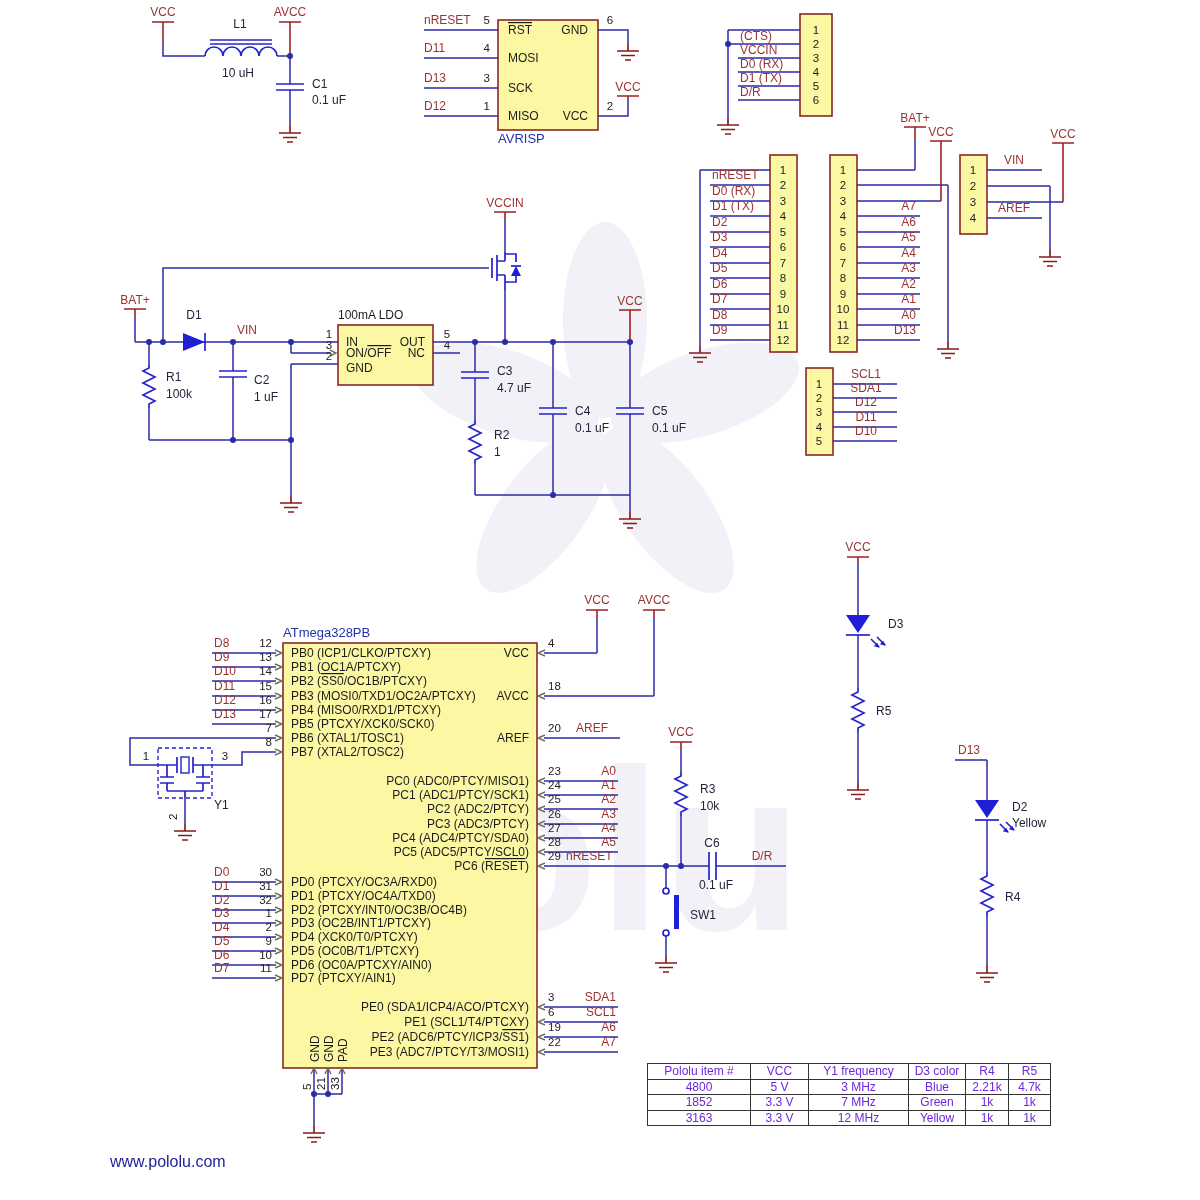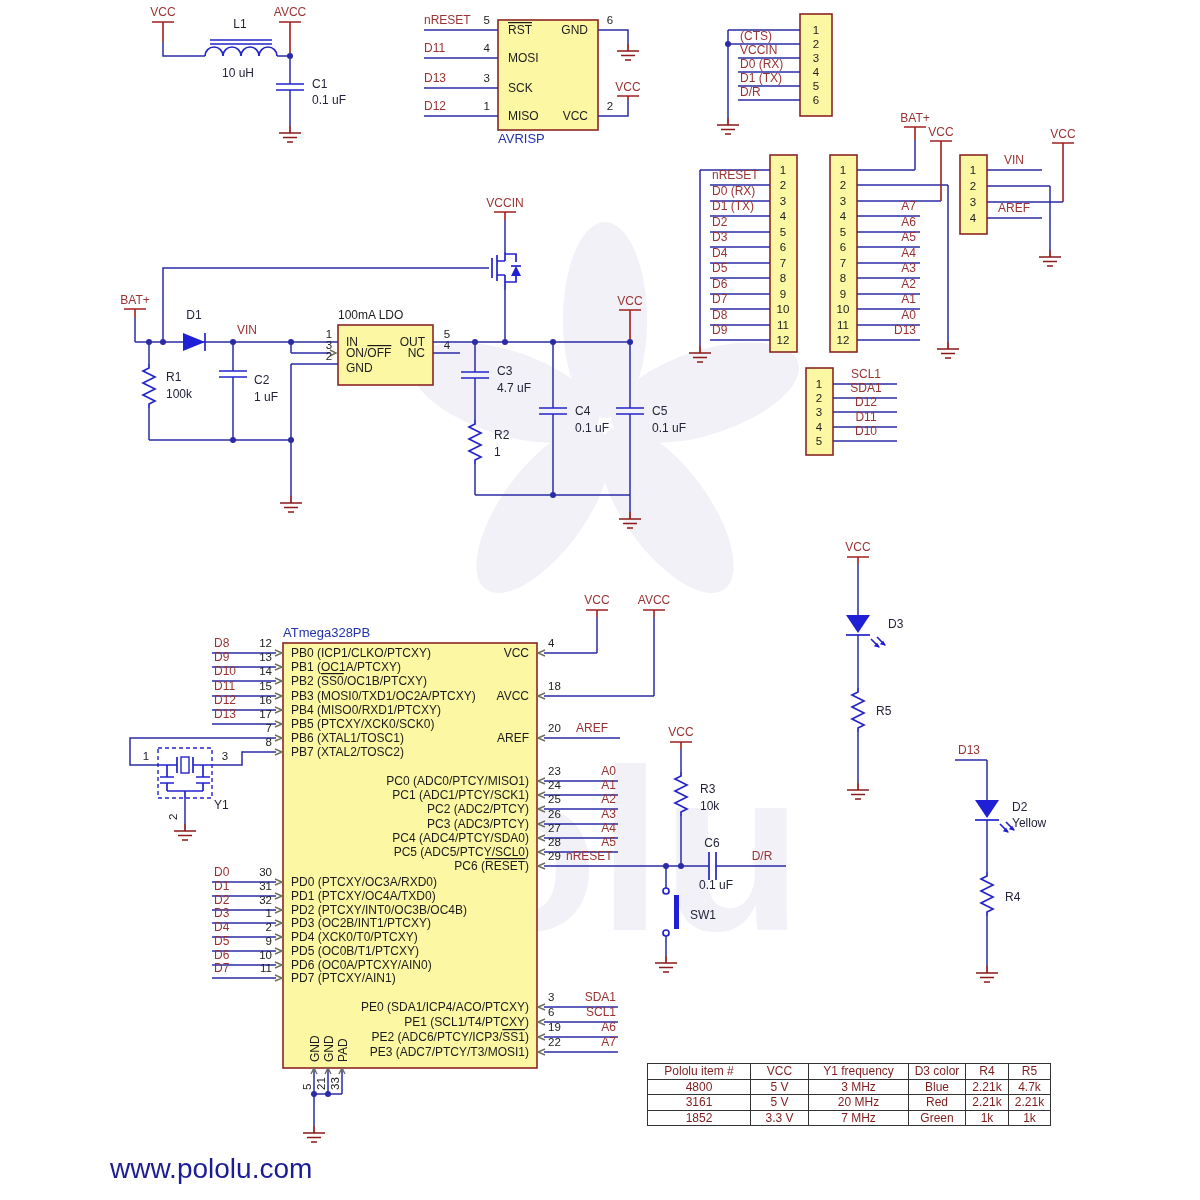--- a/index.html
+++ b/index.html
@@ -15,22 +15,22 @@
   .c{stroke:#2424cc;stroke-width:1.7;fill:none}
   .cf{fill:#1f1fd6;stroke:none}
   .r{stroke:#a02020;stroke-width:1.6;fill:none}
   .g{stroke:#8b1a1a;stroke-width:1.7;fill:none}
   .box{fill:#fbf7a3;stroke:#8b2525;stroke-width:1.6}
   .dot{fill:#2b2ba6}
   .ch{stroke:#6b705c;stroke-width:1.4;fill:none}
   .wm{fill:#f1f1f7}
   #comp-table{position:absolute;left:647px;top:1063px;}
   #comp-table table{border-collapse:collapse;table-layout:fixed;width:403px;}
-  #comp-table td{border:1.4px solid #333;font-size:12px;text-align:center;padding:0;height:14.6px;color:#7f1d1d;}
-  #footer-url{position:absolute;left:110px;top:1153px;font-size:28px;color:#1c1c94;text-align:right;}
+  #comp-table td{border:1.4px solid #333;font-size:12px;text-align:center;padding:0;height:14.6px;color:#6d28d9;}
+  #footer-url{position:absolute;left:110px;top:1153px;font-size:16px;color:#1c1c94;text-align:right;}
 </style>
 </head>
 <body>
 
 <div id="page">
 <svg width="1200" height="1200" viewBox="0 0 1200 1200">
 <defs>
   <path id="gndp" d="M0 0V7M-11 7H11M-7 11.5H7M-3 16H3"></path>
   <path id="resv" d="M0 0V4L-6 7L6 13L-6 19L6 25L-6 31L6 37L0 40V44"></path>
   <path id="capv" d="M-14 0H14M-14 6H14"></path>
@@ -442,33 +442,33 @@
     </tr>
     <tr>
       <td>4800</td>
             <td>5 V</td>
             <td>3 MHz</td>
             <td>Blue</td>
             <td>2.21k</td>
             <td>4.7k</td>
     </tr>
     <tr>
-      <td>3161</td>
-            <td>5 V</td>
-            <td>20 MHz</td>
-            <td>Red</td>
-            <td>2.21k</td>
-            <td>2.21k</td>
-    </tr>
-    <tr>
       <td>1852</td>
             <td>3.3 V</td>
             <td>7 MHz</td>
             <td>Green</td>
             <td>1k</td>
             <td>1k</td>
     </tr>
+    <tr>
+      <td>3163</td>
+            <td>3.3 V</td>
+            <td>12 MHz</td>
+            <td>Yellow</td>
+            <td>1k</td>
+            <td>1k</td>
+    </tr>
   </tbody>
       </table>
 </div>
 
 <div id="footer-url">www.pololu.com</div>
 </div>
 
 </body></html>

